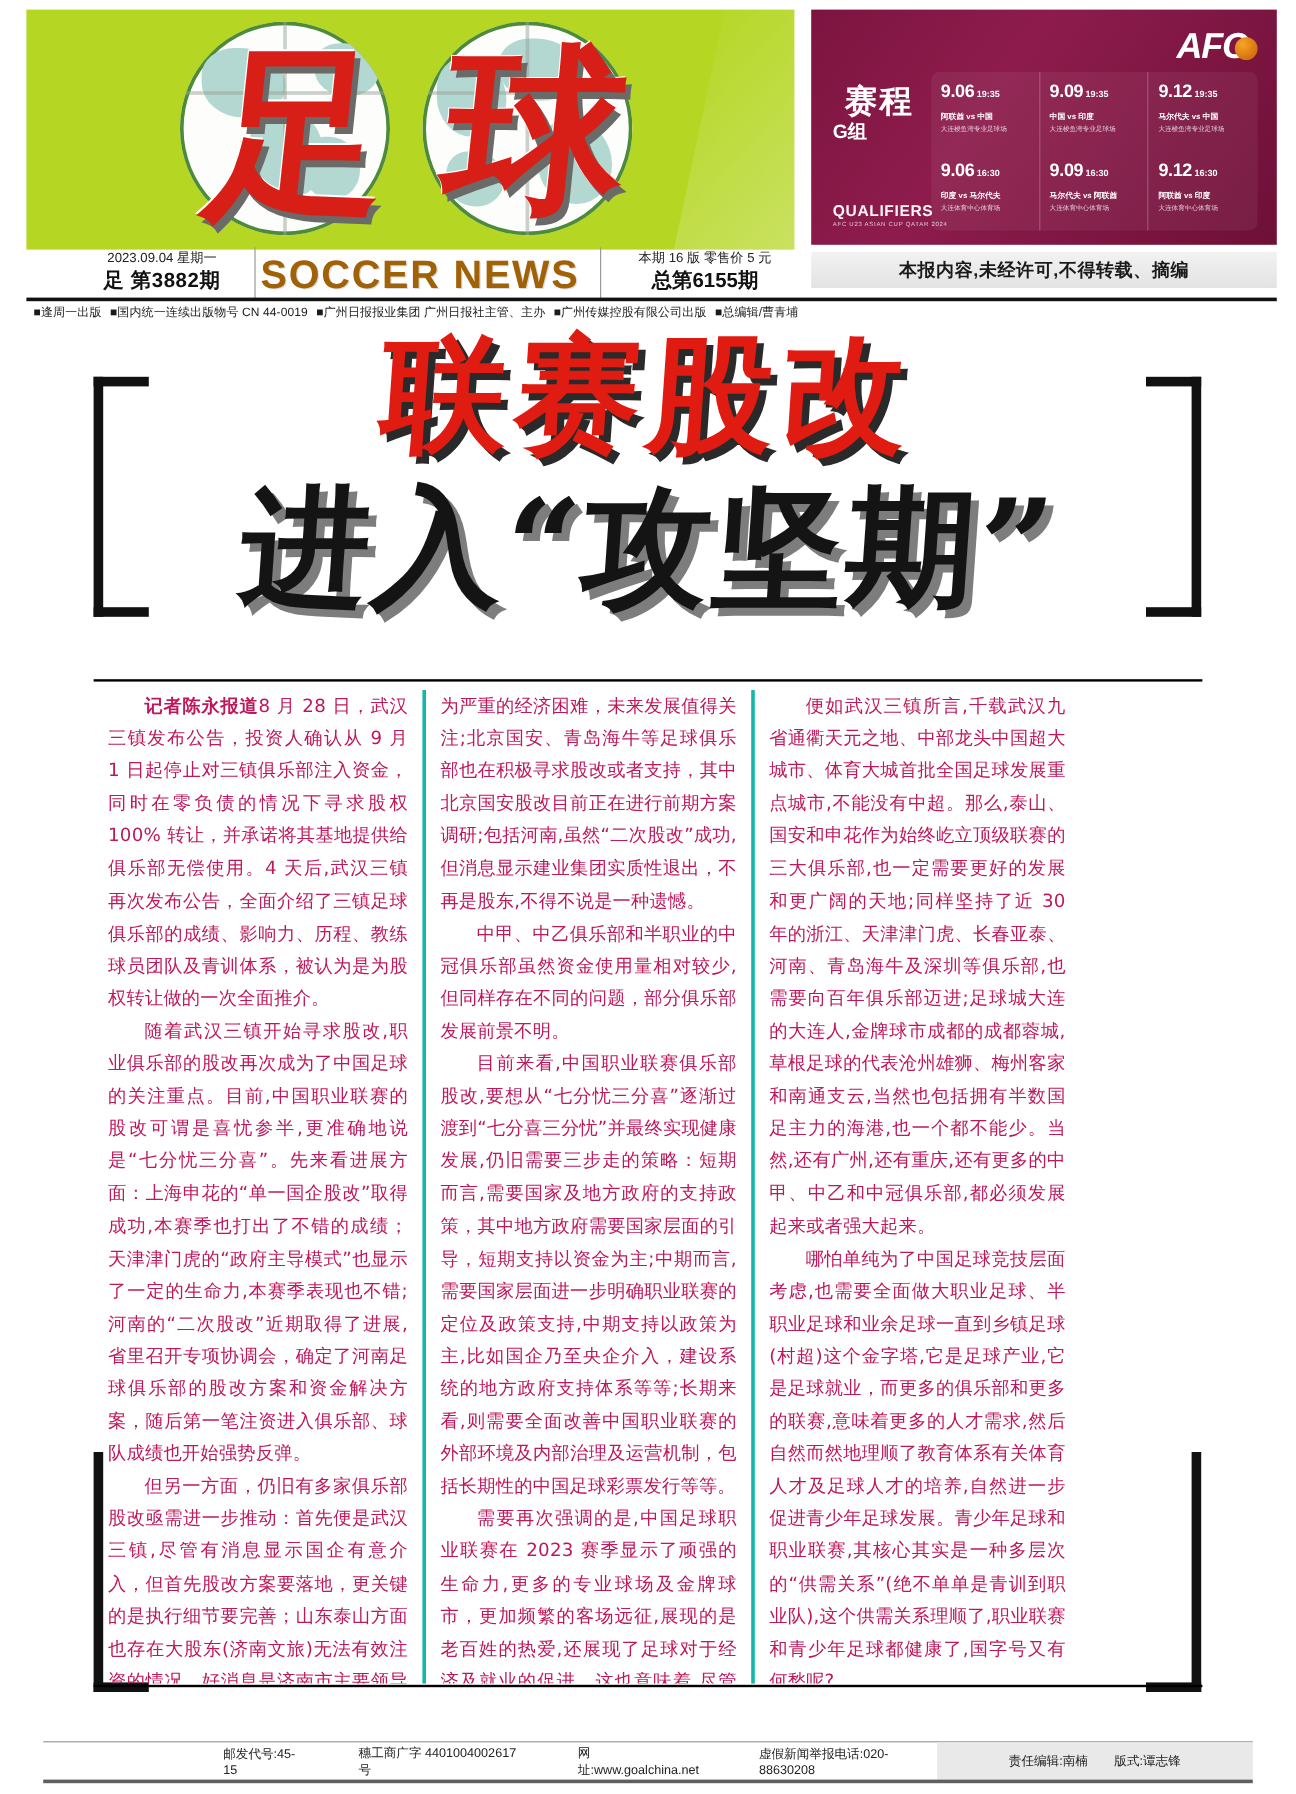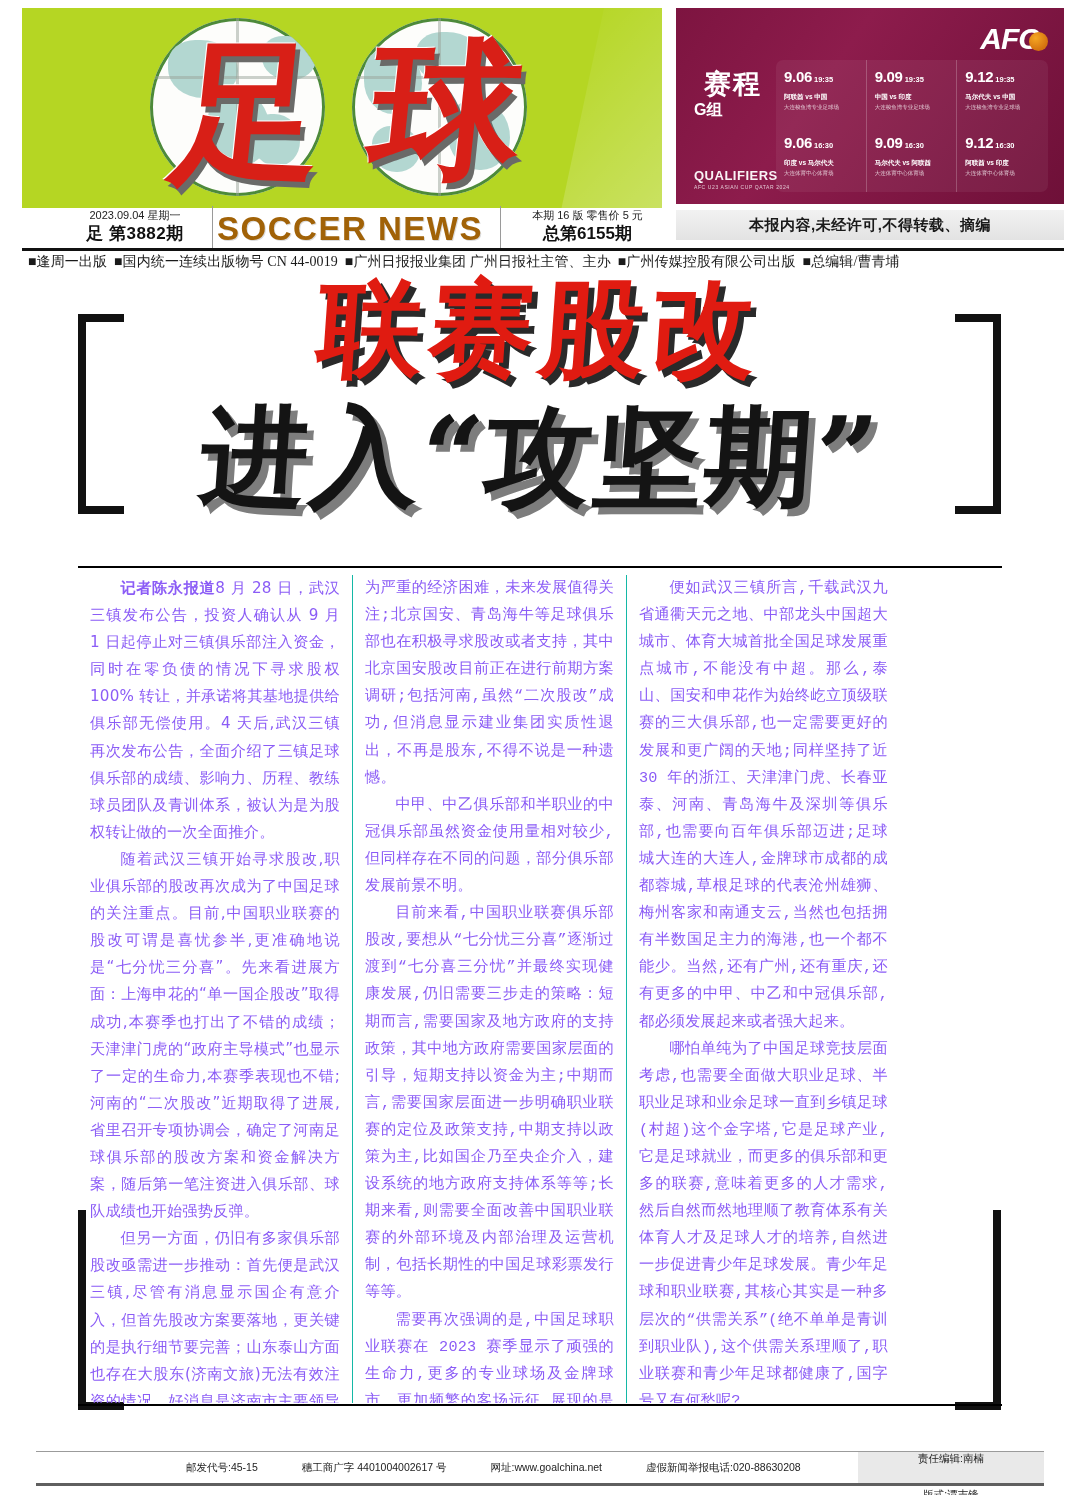--- a/index.html
+++ b/index.html
@@ -88,21 +88,21 @@
   .mvenue{font-size:5.5px;margin-top:2px;opacity:.75;}
   .copyright-strip{
     position:absolute;left:676px;top:210px;width:388px;height:30px;
     background:linear-gradient(180deg,#f2f2f2,#e3e3e3);
     display:flex;align-items:center;justify-content:center;
     font-size:15px;font-weight:bold;color:#1a1a1a;letter-spacing:.5px;
   }
   .mast-rule{position:absolute;left:22px;top:248px;width:1042px;height:3px;background:#111;}
   .imprint{
     position:absolute;left:28px;top:253px;width:1030px;height:12px;
-    font-size:14px;color:#1a1a1a;white-space:nowrap;letter-spacing:.1px;font-family:Liberation Serif, serif;
+    font-size:10px;color:#1a1a1a;white-space:nowrap;letter-spacing:.1px;
   }
   .imprint span{margin-right:7px;}
 
   
   .headline-zone{position:relative;width:1080px;height:300px;}
   .bracket{position:absolute;width:46px;height:200px;}
   .bracket i{position:absolute;background:#111;}
   .bracket.left{left:78px;top:52px;}
   .bracket.left i:nth-child(1){left:0;top:0;width:8px;height:200px;}
   .bracket.left i:nth-child(2){left:0;top:0;width:46px;height:8px;}
@@ -131,24 +131,24 @@
   
   .article{
     position:absolute;left:78px;top:575px;width:924px;height:828px;
     display:flex;gap:0;
   }
   .col{
     width:274px;padding:0 12px;box-sizing:border-box;
     font-family:"DejaVu Sans","Liberation Sans",sans-serif;
     font-size:15.2px;line-height:27.1px;
     text-align:justify;text-justify:inter-character;
-    color:#8b5cf6;letter-spacing:.2px;
+    color:#be185d;letter-spacing:.2px;
     overflow:hidden;
   }
-  .col + .col{border-left:1px solid #14b8a6;font-family:Liberation Mono, monospace;}
+  .col + .col{border-left:3px solid #14b8a6;}
   .col p{margin:0;text-indent:2em;}
   .col p.lead{text-indent:2em;}
   .byline{font-weight:bold;}
   .article-rule-top{position:absolute;left:78px;top:566px;width:924px;height:2px;background:#000;}
   .article-rule-bottom{position:absolute;left:78px;top:1404px;width:924px;height:2px;background:#000;}
   .bracket-b{position:absolute;width:46px;height:200px;}
   .bracket-b i{position:absolute;background:#111;}
   .bracket-b.bl{left:78px;top:1210px;}
   .bracket-b.bl i:nth-child(1){left:0;top:0;width:8px;height:200px;}
   .bracket-b.bl i:nth-child(2){left:0;bottom:0;width:46px;height:8px;}
@@ -163,21 +163,21 @@
   .f-rule-top{position:absolute;left:36px;top:8px;width:1008px;height:1px;background:#9b9b9b;}
   .f-rule-bot{position:absolute;left:36px;top:40px;width:1008px;height:3px;background:#5f5f5f;}
   .f-items{
     position:absolute;left:36px;top:9px;width:1008px;height:31px;
     display:flex;align-items:center;font-size:10.5px;color:#222;
   }
   .f-items .it{margin-left:0;}
   .f-left{display:flex;align-items:center;gap:44px;padding-left:150px;flex:1;}
   .f-right{
     background:#e9e9e9;height:31px;display:flex;align-items:center;gap:22px;
-    padding:0 60px;box-sizing:border-box;flex-direction:column;
+    padding:0 60px;box-sizing:border-box;
   }
 </style>
 </head>
 <body>
 
 <div class="masthead">
 
   <div class="logo-box">
     <div class="globe g1">
       <i class="landmass" style="left:18px;top:22px;width:70px;height:58px;"></i>

